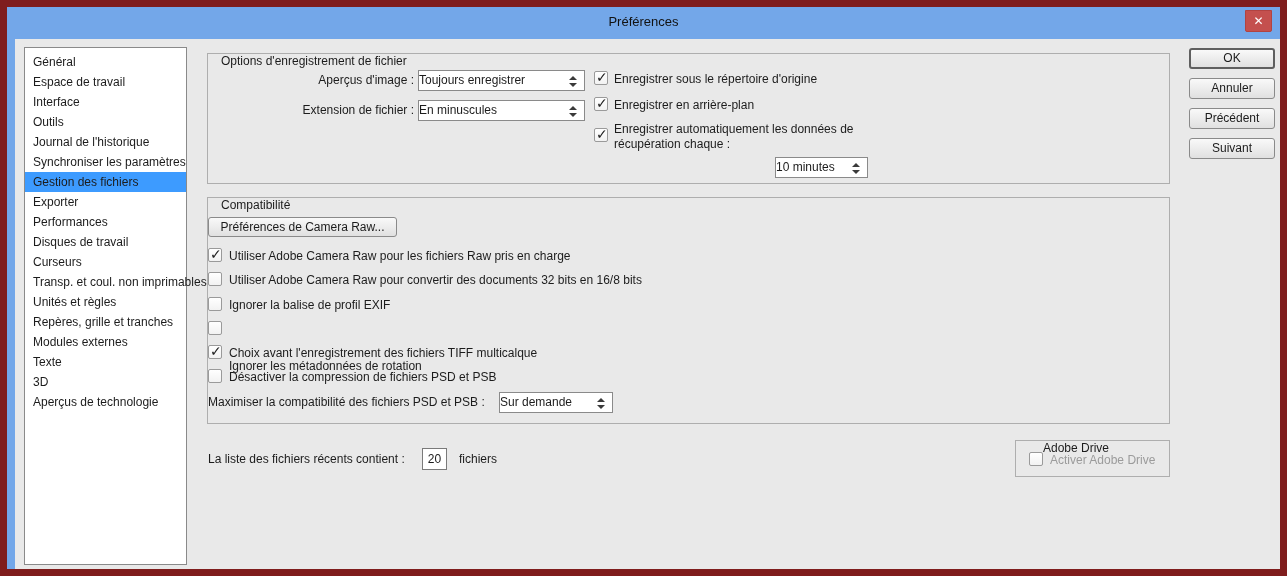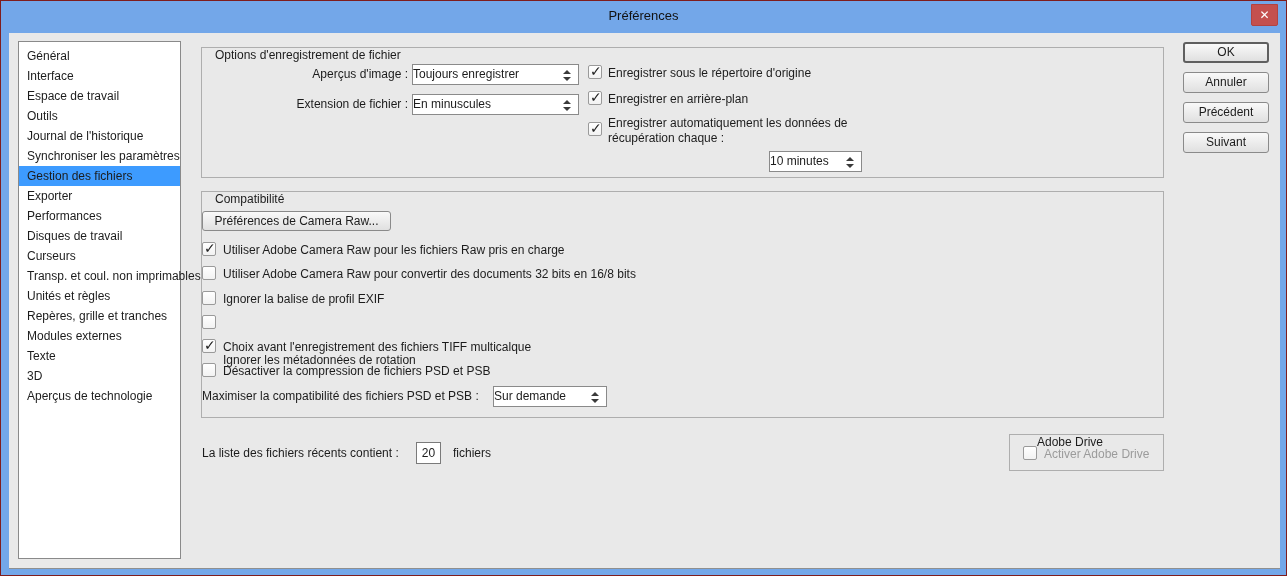--- a/index.html
+++ b/index.html
@@ -1,19 +1,19 @@
 <!DOCTYPE html>
 <html><head>
 <meta charset="utf-8">
 <style>
   * { margin:0; padding:0; box-sizing:border-box; }
   html,body { width:1287px; height:576px; }
   body { font-family:"Liberation Sans","DejaVu Sans",sans-serif; font-size:12px; color:#1c1c1c; }
 
-  .window { position:relative; width:1287px; height:576px; background:#73a7e9; border:1px solid #7f1d1d; overflow:hidden; }
+  .window { position:relative; width:1287px; height:576px; background:#73a7e9; border:7px solid #7f1d1d; overflow:hidden; }
 
   .titlebar { position:absolute; left:0; top:0; right:0; height:32px; }
   .title { position:absolute; left:0; right:0; top:0; height:32px; line-height:30px; text-align:center; font-size:13px; color:#121212; }
   .close-btn { position:absolute; top:3px; right:8px; width:27px; height:22px; background:#c4504e; border:1px solid #b24341; border-radius:0 0 2px 2px; color:#fff; font-weight:bold; font-size:12px; text-align:center; line-height:20px; cursor:default; }
 
   .content { position:absolute; left:8px; top:32px; width:1271px; height:536px; background:#e9e9e9; border-bottom:1px solid #8f8f8f; }
 
   
   .sidebar { position:absolute; left:9px; top:8px; width:163px; height:518px; background:#ffffff; border:1px solid #8a8a8a; padding-top:4px; }
   .side-item { height:20px; line-height:20px; padding-left:8px; white-space:nowrap; cursor:default; }
@@ -54,22 +54,22 @@
 
   <div class="titlebar">
     <div class="title">Préférences</div>
     <div class="close-btn"><span>✕</span></div>
   </div>
 
   <div class="content">
 
     <div class="sidebar">
       <div class="side-item">Général</div>
+      <div class="side-item">Espace de travail</div>
       <div class="side-item">Interface</div>
-      <div class="side-item">Espace de travail</div>
       <div class="side-item">Outils</div>
       <div class="side-item">Journal de l'historique</div>
       <div class="side-item">Synchroniser les paramètres</div>
       <div class="side-item selected">Gestion des fichiers</div>
       <div class="side-item">Exporter</div>
       <div class="side-item">Performances</div>
       <div class="side-item">Disques de travail</div>
       <div class="side-item">Curseurs</div>
       <div class="side-item">Transp. et coul. non imprimables</div>
       <div class="side-item">Unités et règles</div>

